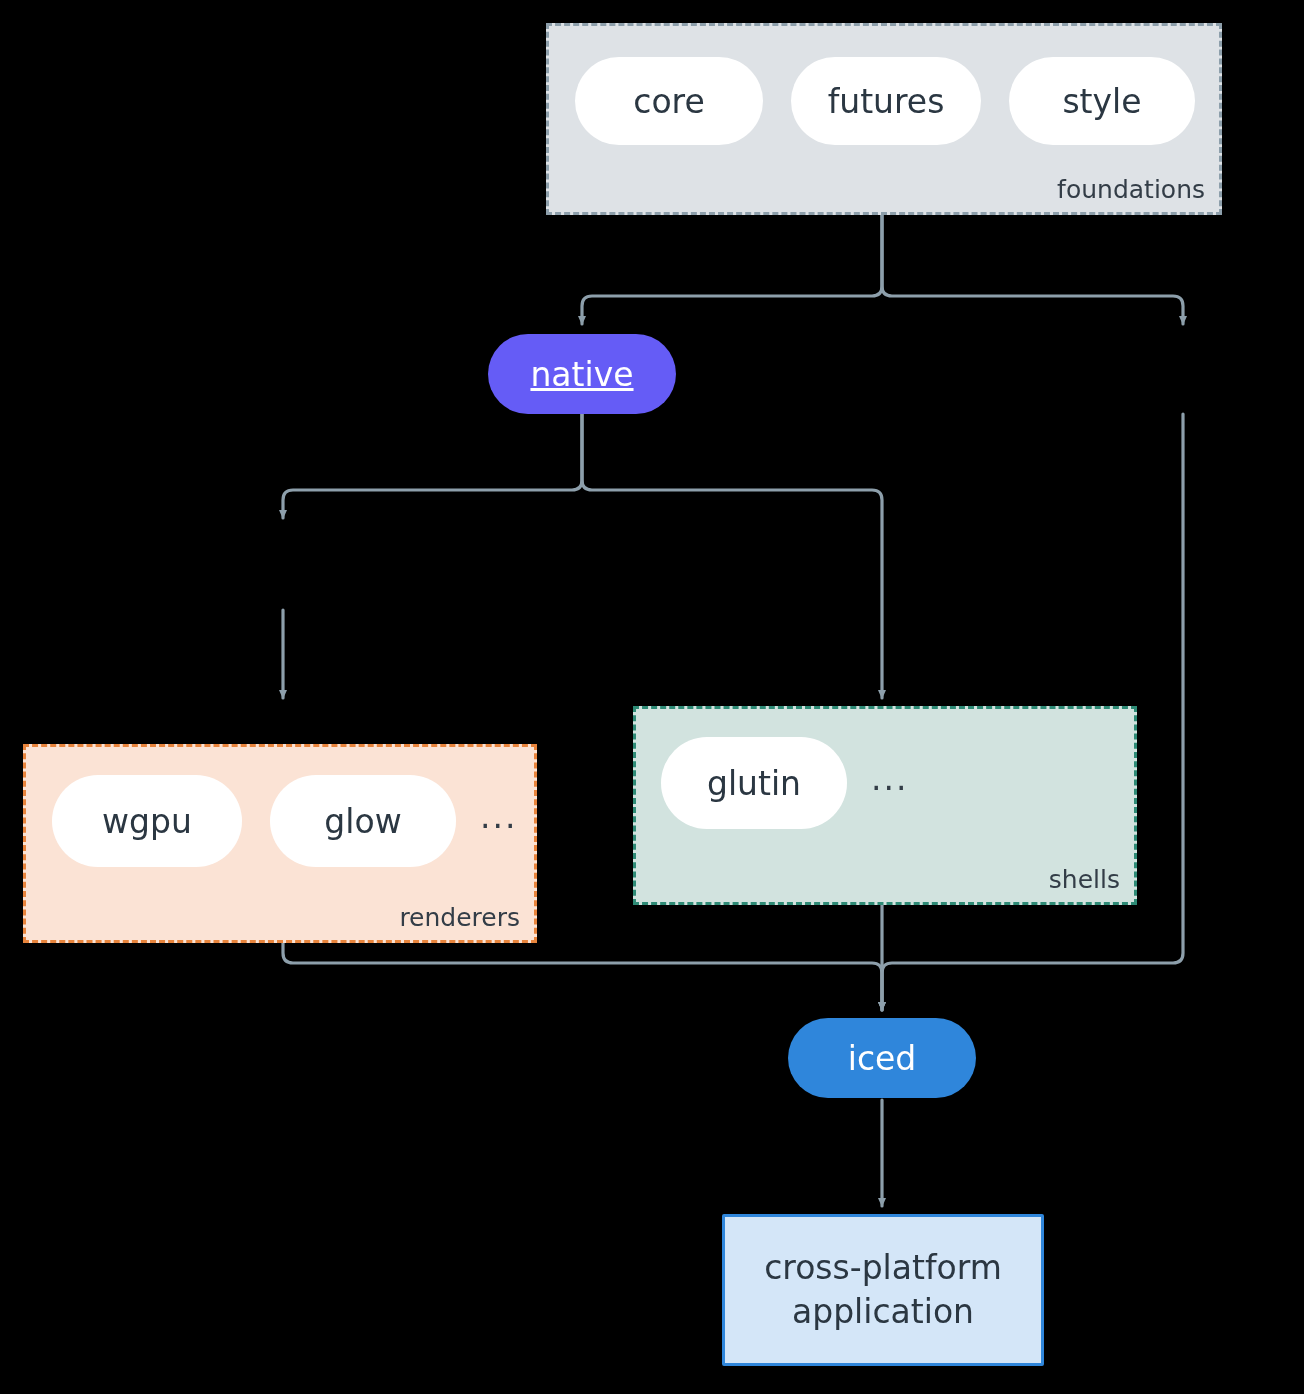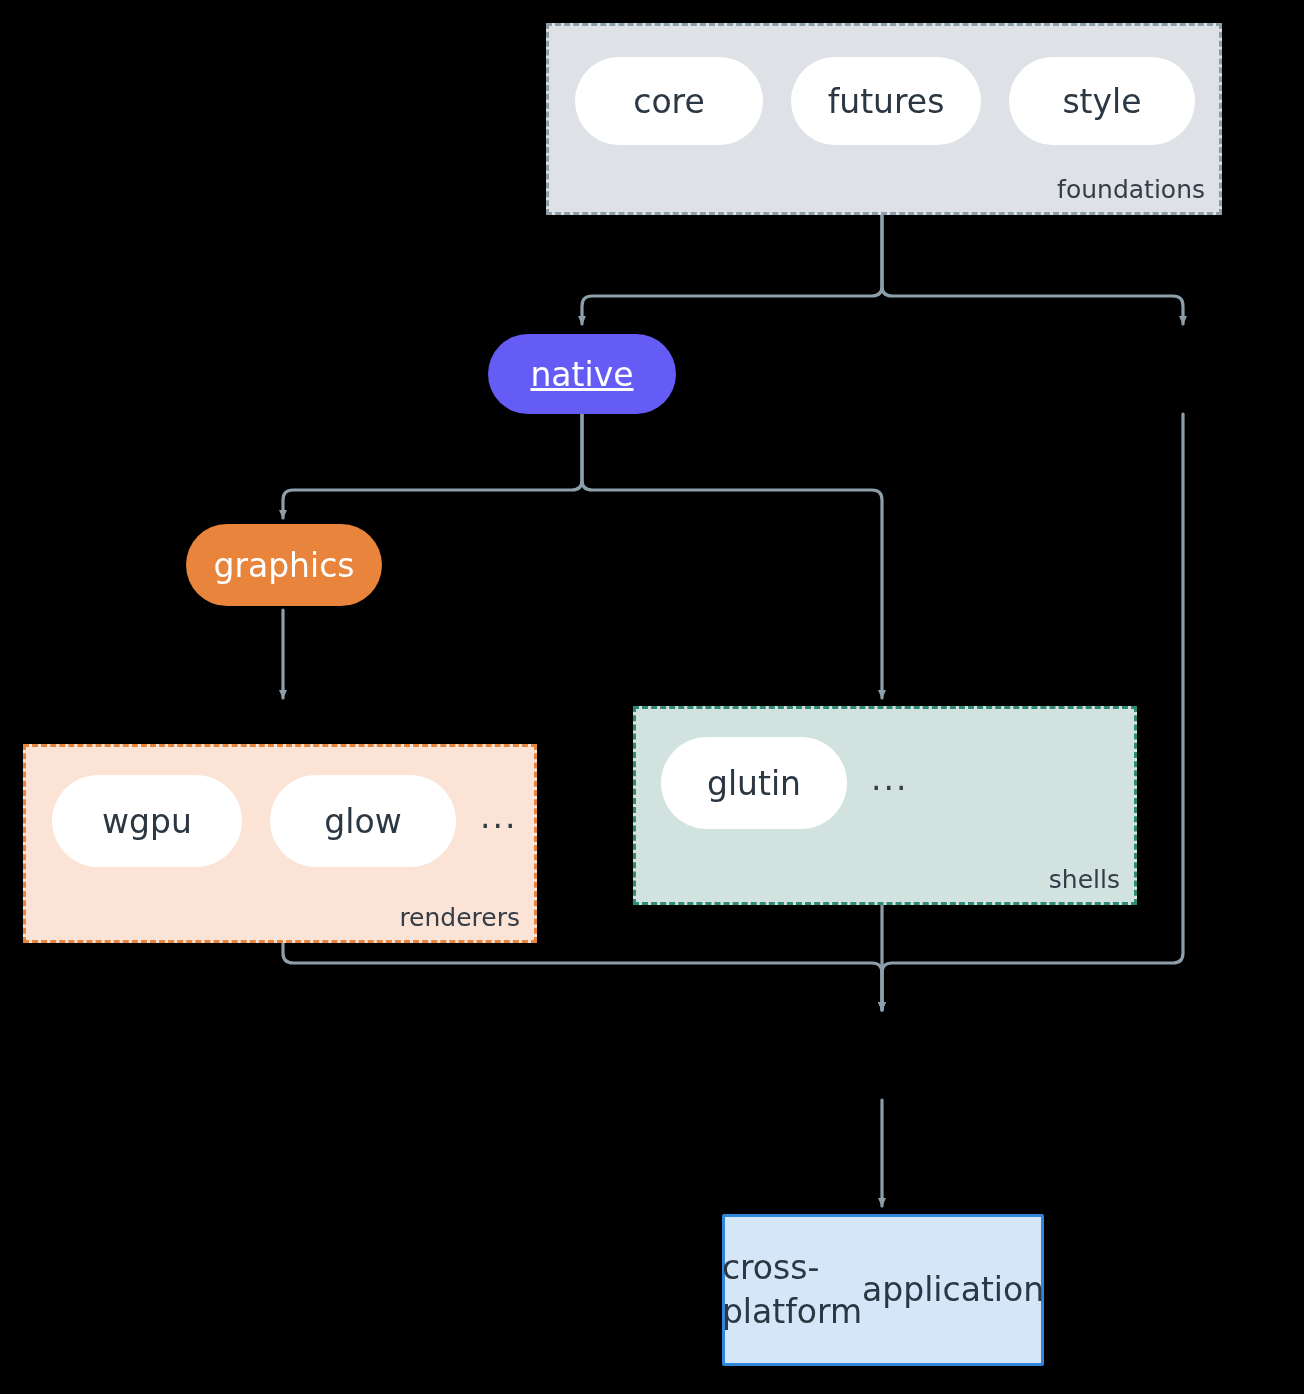--- a/index.html
+++ b/index.html
@@ -69,21 +69,21 @@
     justify-content: center;
     color: #ffffff;
     font-size: 33px;
     border-radius: 999px;
     white-space: nowrap;
   }
   .rect-node {
     position: absolute;
     box-sizing: border-box;
     display: flex;
-    flex-direction: row;
+    flex-direction: column;
     align-items: center;
     justify-content: center;
     font-size: 33px;
     line-height: 1.32;
     border-radius: 2px;
     border-width: 3px;
     border-style: solid;
   }
 </style>
 </head>
@@ -132,23 +132,20 @@
       </div>
     </div>
     <div class="cluster-label">foundations</div>
   </div>
 
   <div class="node" style="left:488px; top:334px; width:188px; height:80px; background:#655cf6;text-decoration:underline;">
     <span>native</span>
   </div>
 
 
-  <div class="node" style="left:186px; top:524px; width:196px; height:82px; background:#e8843c;">
-    <span>graphics</span>
-  </div>
 
   <div class="cluster" style="left:23px; top:744px; width:514px; height:199px; background:#fbe3d5; border-color:#e8843c;">
     <div class="pill-row" style="left:26px; top:28px;">
       <div class="pill" style="width:190px; height:92px; margin-right:28px;">
         <span>wgpu</span>
       </div>
       <div class="pill" style="width:186px; height:92px;">
         <span>glow</span>
       </div>
       <div class="ellipsis">...</div>
@@ -159,19 +156,22 @@
   <div class="cluster" style="left:633px; top:706px; width:504px; height:199px; background:#d2e3df; border-color:#2e8b76;">
     <div class="pill-row" style="left:25px; top:28px;">
       <div class="pill" style="width:186px; height:92px;">
         <span>glutin</span>
       </div>
       <div class="ellipsis">...</div>
     </div>
     <div class="cluster-label">shells</div>
   </div>
 
+  <div class="node" style="left:788px; top:1018px; width:188px; height:80px; background:#2f86db;">
+    <span>iced</span>
+  </div>
 
   <div class="rect-node" style="left:722px; top:1214px; width:322px; height:152px; background:#d4e6f8; border-color:#2f86db; color:#2b3742;">
     <span>cross-platform</span>
     <span>application</span>
   </div>
 
 </div>
 
 </body></html>

